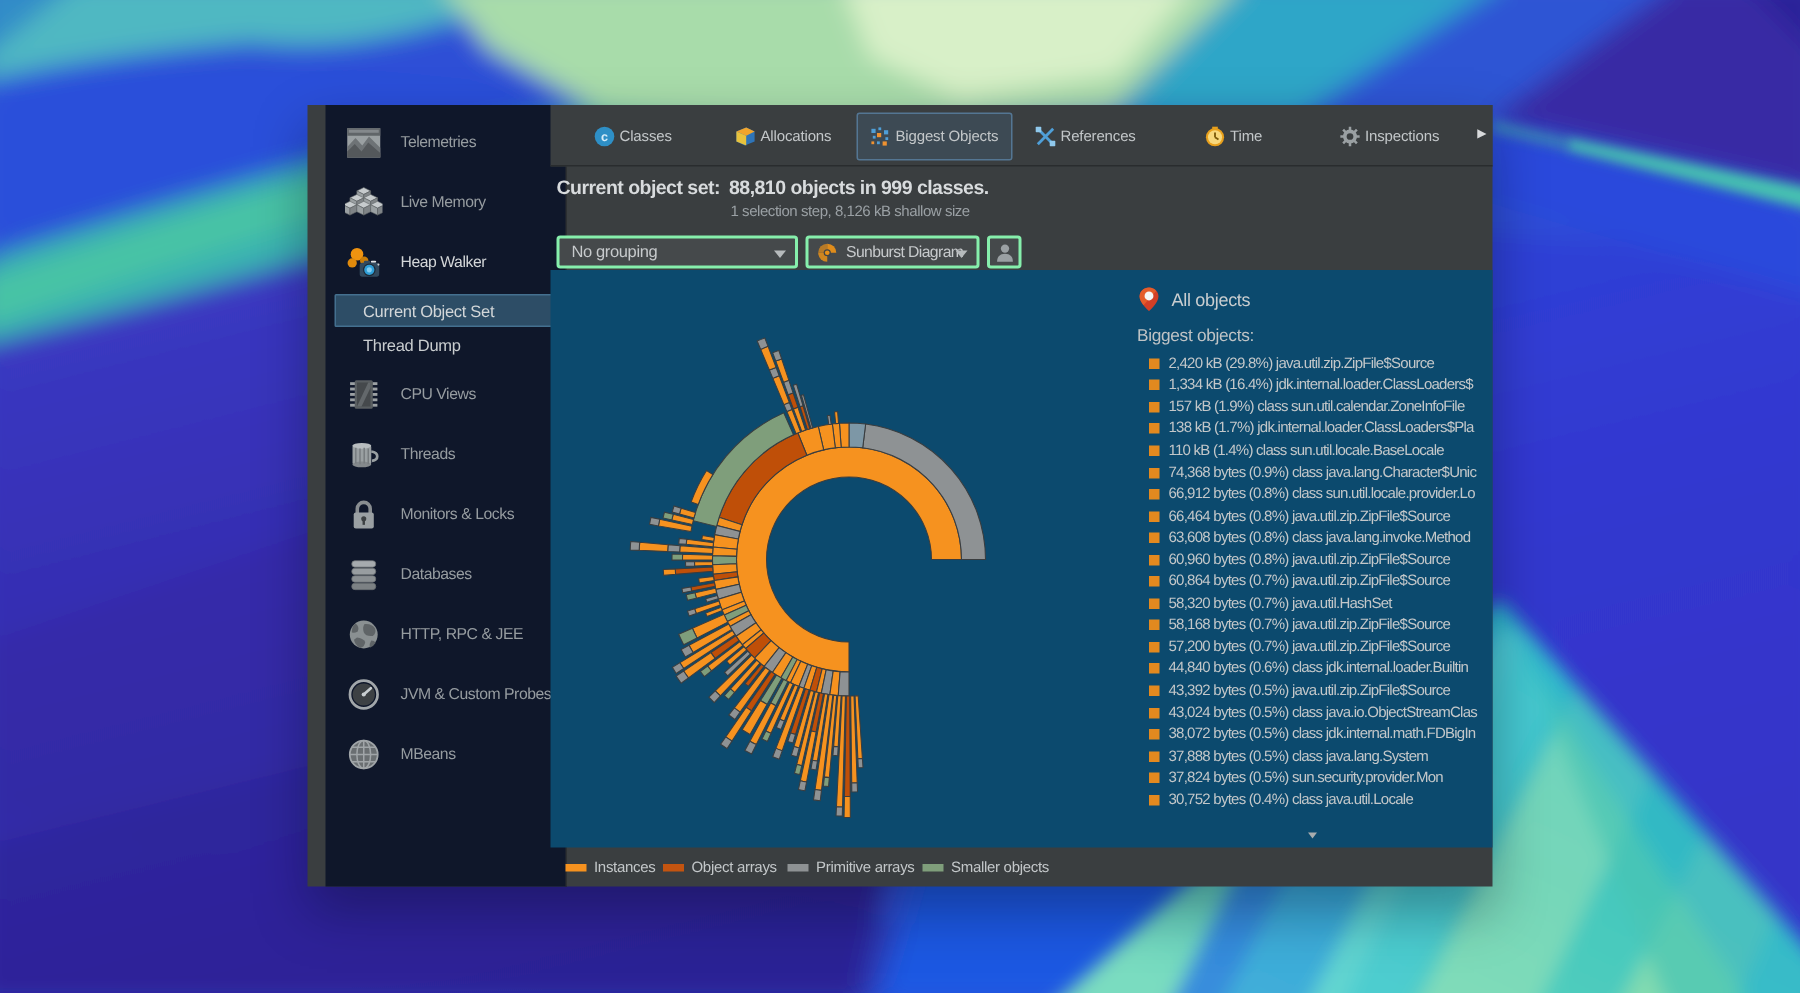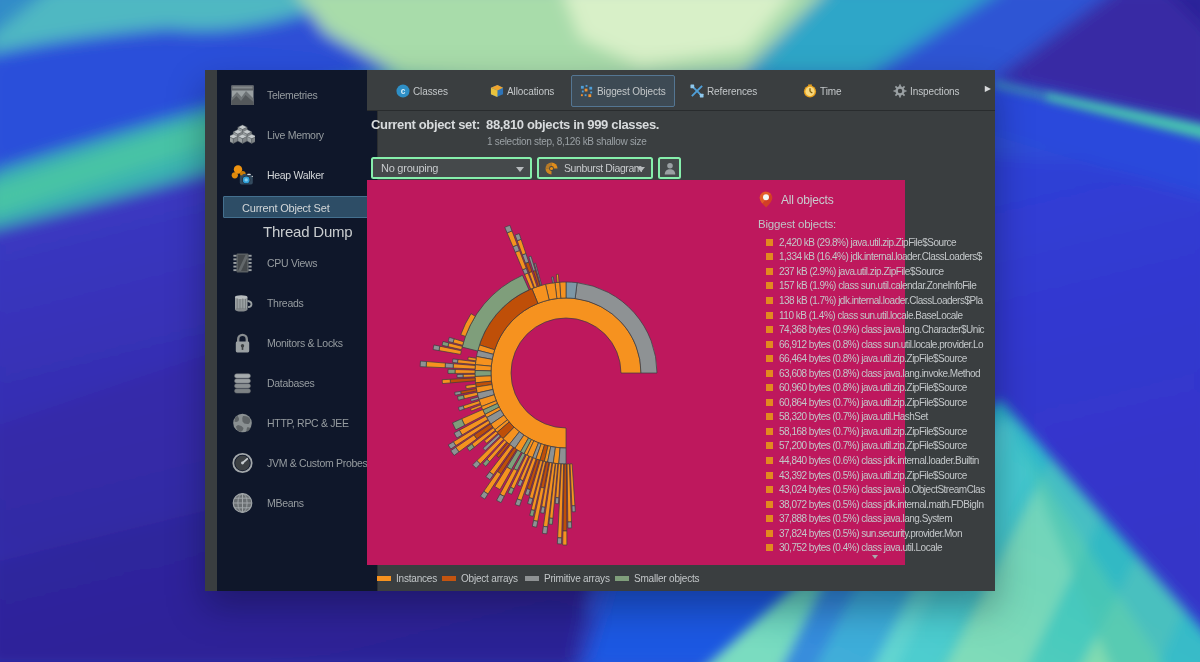--- a/index.html
+++ b/index.html
@@ -4,34 +4,34 @@
 * { margin:0; padding:0; box-sizing:border-box; }
 html,body { width:1200px; height:662px; overflow:hidden; font-family:"Liberation Sans",sans-serif; }
 #wall { position:absolute; left:0; top:0; }
 #win { position:absolute; left:205px; top:70px; width:790px; height:521px; background:#3a3e40; box-shadow:0 16px 34px rgba(5,8,30,0.35); }
 #side { position:absolute; left:12px; top:0; width:161px; height:521px; background:#0f172a; border-right:1px solid #2c2f31; }
 .srow { position:absolute; left:13px; height:24px; width:148px; display:flex; align-items:center; }
 .sic { width:26px; height:24px; flex:0 0 26px; }
 .slab { margin-left:11px; font-size:10.5px; letter-spacing:-0.3px; color:#969ca0; white-space:nowrap; }
 .srow.on .slab { color:#d3d6d8; }
 .subsel { position:absolute; left:6px; top:126px; width:146px; height:22px; line-height:22px; background:#2d4d66; border:1px solid #44708f; border-radius:1px; color:#d2d6d8; font-size:11px; letter-spacing:-0.2px; padding-left:18px; }
-.subitem { position:absolute; left:25px; top:153px; height:17px; line-height:17px; color:#c9cdcf; font-size:15px; letter-spacing:-0.2px;margin-left:21px; }
+.subitem { position:absolute; left:25px; top:153px; height:17px; line-height:17px; color:#c9cdcf; font-size:11px; letter-spacing:-0.2px; }
 #main { position:absolute; left:162px; top:0; width:628px; height:521px; }
 #tabbar { position:absolute; left:0; top:0; width:628px; height:41px; background:#3a3e40; border-bottom:1px solid #292c2e; }
 .tab { position:absolute; top:5px; height:32px; display:flex; align-items:center; color:#c3c7c9; font-size:10px; letter-spacing:-0.1px; padding:0 8px 0 8px; }
 .tic { width:14px; height:14px; margin-right:3px; display:inline-block; }
 .tab span { white-space:nowrap; }
 .seltab { background:#3d4a54; border:1px solid #547693; border-radius:2px; }
 .tabarrow { position:absolute; right:4px; top:14px; color:#d8dadc; font-size:8px; }
 #h1a { position:absolute; left:4px; top:47px; font-size:13px; font-weight:bold; color:#d8dbdd; letter-spacing:-0.35px; }
 #h1b { position:absolute; left:119px; top:47px; font-size:13px; font-weight:bold; color:#d8dbdd; letter-spacing:-0.35px; }
 #hdr2 { position:absolute; left:120px; top:66px; font-size:10px; color:#9aa0a4; letter-spacing:-0.3px; }
 .dd { position:absolute; top:87px; height:22px; background:#45494b; border:2px solid #86efac; border-radius:2.5px; color:#c7cacc; font-size:11px; letter-spacing:-0.25px; display:flex; align-items:center; padding:0 8px; white-space:nowrap; }
 .ddarrow { position:absolute; right:6px; top:8px; width:0; height:0; border-left:4px solid transparent; border-right:4px solid transparent; border-top:5px solid #b6babc; }
-#content { position:absolute; left:0; top:110px; width:538px; height:385px; background:#be185d; }
+#content { position:absolute; left:0; top:110px; width:628px; height:385px; background:#0c4a6e; }
 #sb { position:absolute; left:3px; top:15px; }
 #rp { position:absolute; left:383px; top:0; width:245px; height:385px; }
 #allobj { position:absolute; left:9px; top:11px; display:flex; align-items:center; }
 #allobj span { margin-left:8px; font-size:12px; letter-spacing:-0.2px; color:#c9cdcf; }
 #bigobj { position:absolute; left:8px; top:38px; font-size:11.5px; letter-spacing:-0.2px; color:#bfc3c5; }
 #list { position:absolute; left:16px; top:55px; width:229px; overflow:hidden; }
 .li { height:14.55px; display:flex; align-items:center; overflow:hidden; white-space:nowrap; }
 .bullet { flex:0 0 7px; width:7px; height:7px; background:#e2891f; margin-right:6px; }
 .litx { font-size:10px; letter-spacing:-0.5px; color:#c3c7c9; }
 #scrolldn { position:absolute; left:505px; top:375px; width:0; height:0; border-left:3.5px solid transparent; border-right:3.5px solid transparent; border-top:4px solid #a8acae; }
@@ -502,24 +502,20 @@
 <div class="li">
               <span class="bullet"></span>
               <span class="litx">2,420 kB (29.8%) java.util.zip.ZipFile$Source</span>
             </div>
 <div class="li">
               <span class="bullet"></span>
               <span class="litx">1,334 kB (16.4%) jdk.internal.loader.ClassLoaders$</span>
             </div>
 <div class="li">
               <span class="bullet"></span>
-              <span class="litx">237 kB (2.9%) java.util.zip.ZipFile$Source</span>
-            </div>
-<div class="li">
-              <span class="bullet"></span>
               <span class="litx">157 kB (1.9%) class sun.util.calendar.ZoneInfoFile</span>
             </div>
 <div class="li">
               <span class="bullet"></span>
               <span class="litx">138 kB (1.7%) jdk.internal.loader.ClassLoaders$Pla</span>
             </div>
 <div class="li">
               <span class="bullet"></span>
               <span class="litx">110 kB (1.4%) class sun.util.locale.BaseLocale</span>
             </div>

